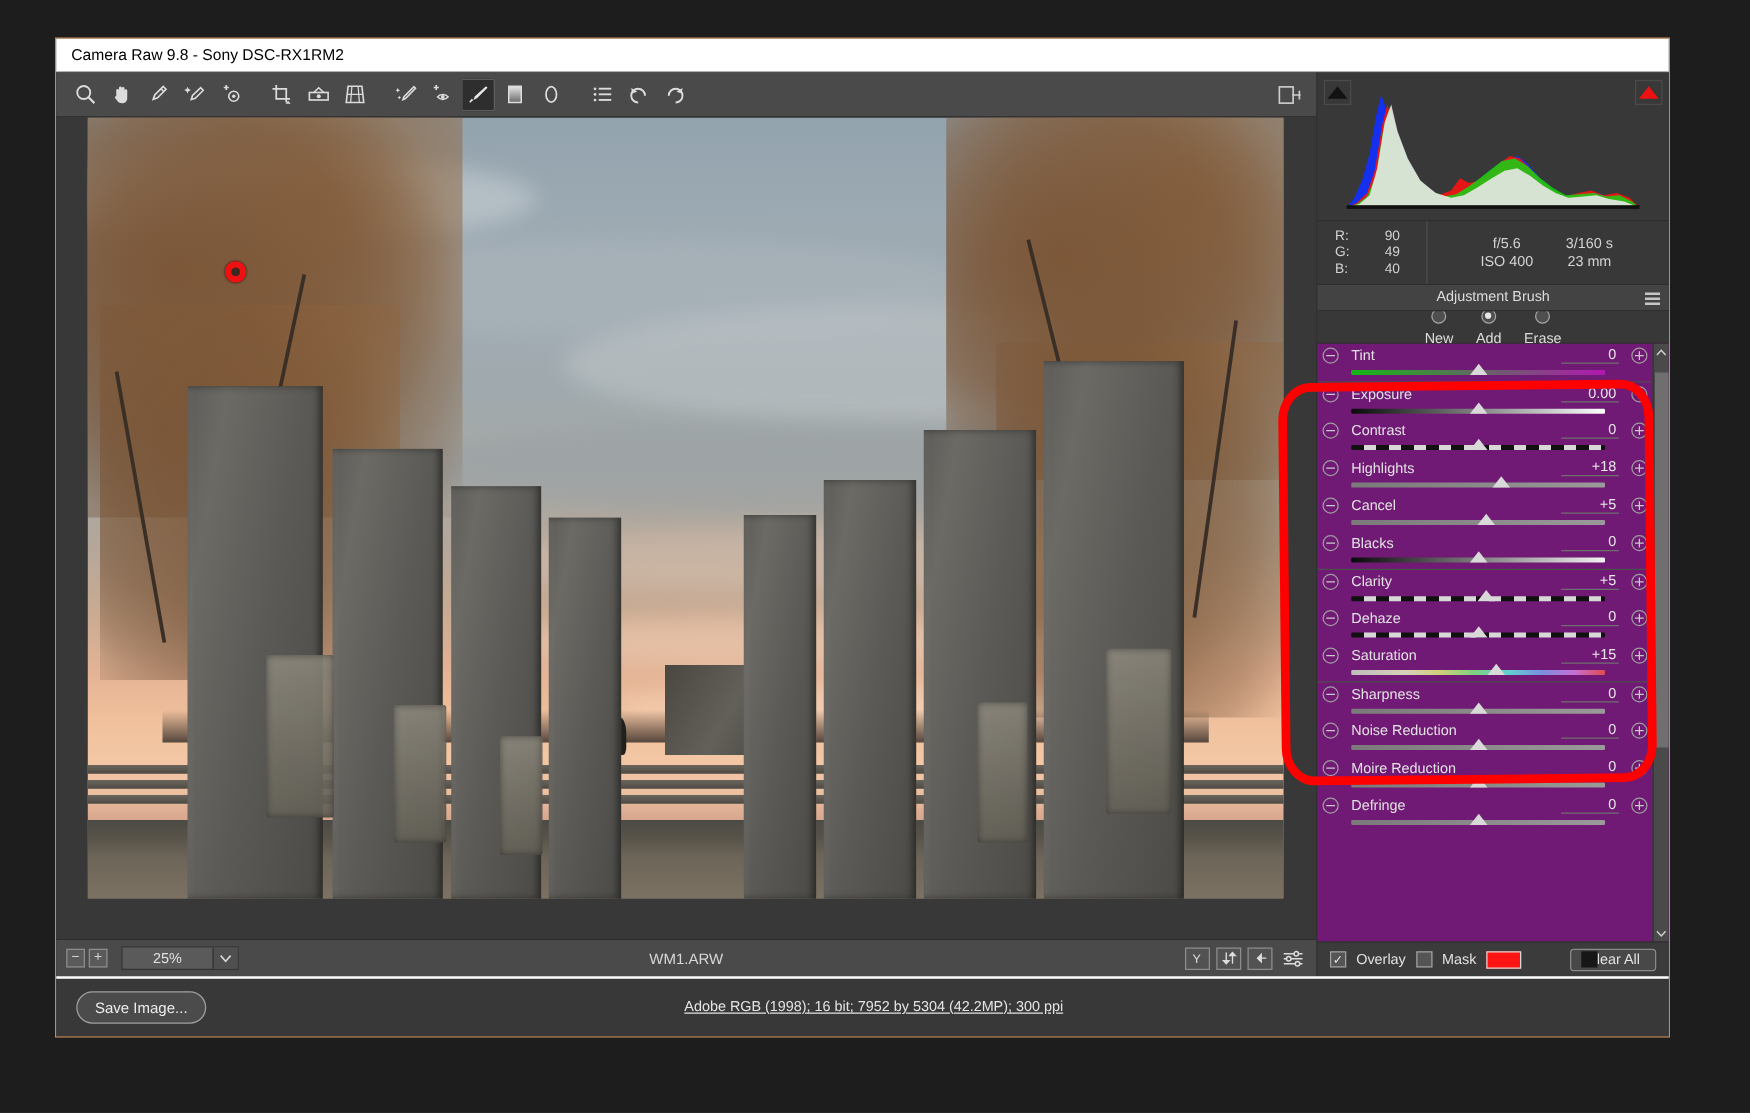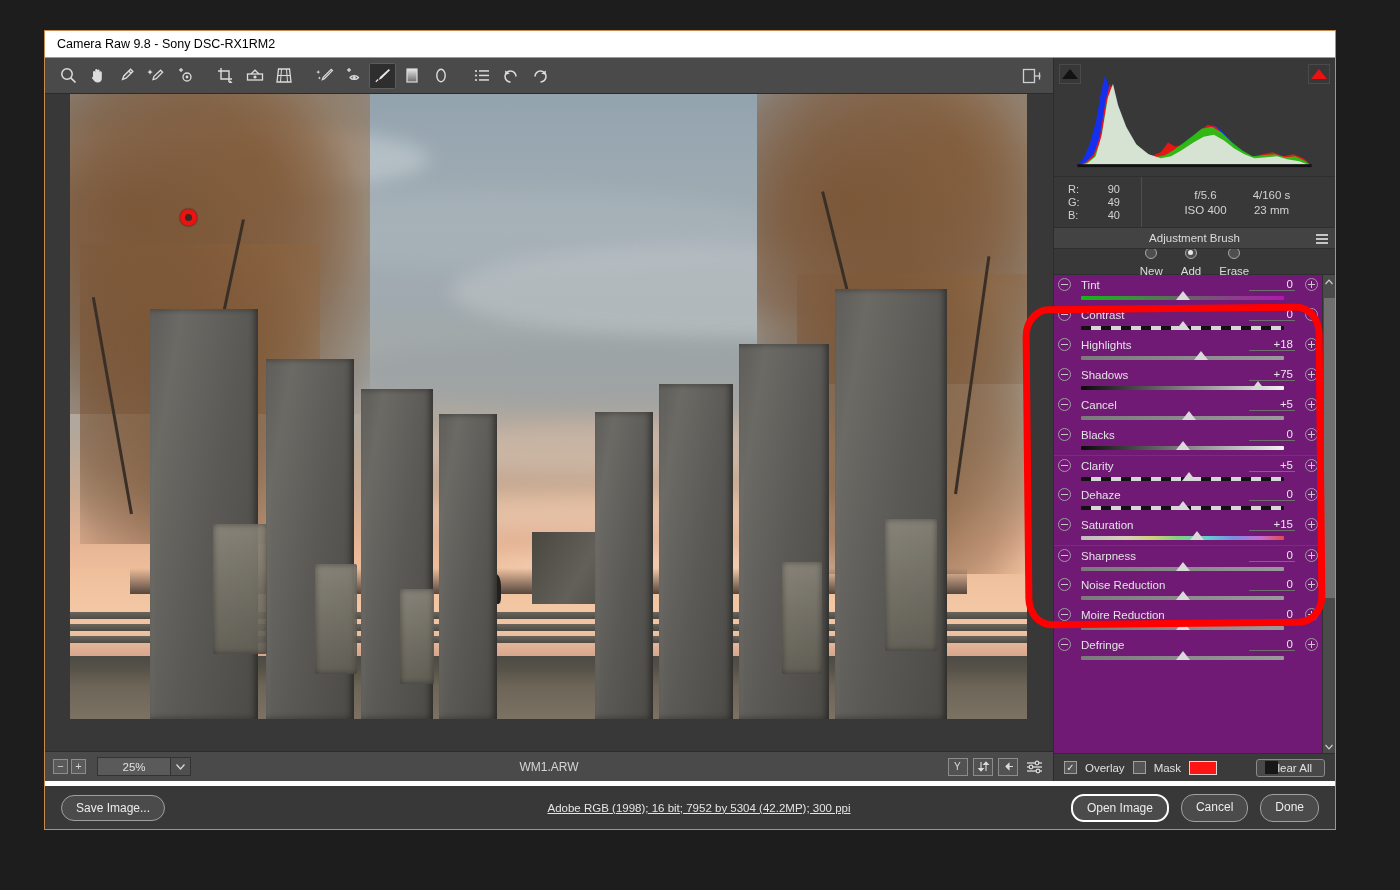--- a/index.html
+++ b/index.html
@@ -250,21 +250,21 @@
   .cblabel { color: #e0e0e0; font-size: 11.5px; }
   #maskswatch { width: 28px; height: 14px; border: 1px solid #d8d8d8; }
   #clearall {
     margin-left: auto; color: #e2e2e2; font-size: 11.5px;
     border: 1px solid #8a8a8a; border-radius: 3px; padding: 2px 12px; background: #484848;
   }
 
   
   #footer {
     height: 48px; background: #383838; display: flex; align-items: center;
-    padding: 0 16px; position: relative; flex: none; border-top: 5px solid #ffffff;
+    padding: 0 16px; position: relative; flex: none; border-top: 2px solid #ffffff;
   }
   .pillbtn {
     border: 1px solid #a0a0a0; border-radius: 13px; color: #ececec;
     font-size: 12px; padding: 5px 14px; background: #4b4b4b;
   }
   .pillbtn.primary { border: 2px solid #ffffff; }
   #workflow {
     position: absolute; left: 18px; right: 0; text-align: center;
     color: #e4e4e4; font-size: 11.5px; text-decoration: underline; pointer-events: none;
   }
@@ -576,21 +576,21 @@
               <span>49</span>
             </div>
             <div class="rgbrow">
               <b>B:</b>
               <span>40</span>
             </div>
           </div>
           <div id="expbox">
             <div class="exprow">
               <div>f/5.6</div>
-              <div>4/160 s</div>
+              <div>3/160 s</div>
             </div>
             <div class="exprow">
               <div>ISO 400</div>
               <div>23 mm</div>
             </div>
           </div>
         </div>
 
         <div id="paneltitle">
           <span>Adjustment Brush</span>
@@ -621,49 +621,49 @@
               <div class="srow">
                 <div class="slabelrow">
                   <div class="minus"></div>
                   <div class="sname">Tint</div>
                   <div class="sval">0</div>
                   <div class="plus"></div>
                 </div>
                 <div class="strack tint"></div>
                 <div class="sthumb" style="left:calc(27px + (100% - 65px) * 0.5);"></div>
               </div>
+              <div class="srow sep">
+                <div class="slabelrow">
+                  <div class="minus"></div>
+                  <div class="sname">Exposure</div>
+                  <div class="sval">0.00</div>
+                  <div class="plus"></div>
+                </div>
+                <div class="strack bw"></div>
+                <div class="sthumb" style="left:calc(27px + (100% - 65px) * 0.5);"></div>
+              </div>
               <div class="srow">
                 <div class="slabelrow">
                   <div class="minus"></div>
                   <div class="sname">Contrast</div>
                   <div class="sval">0</div>
                   <div class="plus"></div>
                 </div>
                 <div class="strack contrast"></div>
                 <div class="sthumb" style="left:calc(27px + (100% - 65px) * 0.5);"></div>
               </div>
               <div class="srow">
                 <div class="slabelrow">
                   <div class="minus"></div>
                   <div class="sname">Highlights</div>
                   <div class="sval">+18</div>
                   <div class="plus"></div>
                 </div>
                 <div class="strack plain"></div>
                 <div class="sthumb" style="left:calc(27px + (100% - 65px) * 0.59);"></div>
-              </div>
-              <div class="srow">
-                <div class="slabelrow">
-                  <div class="minus"></div>
-                  <div class="sname">Shadows</div>
-                  <div class="sval">+75</div>
-                  <div class="plus"></div>
-                </div>
-                <div class="strack shadows"></div>
-                <div class="sthumb" style="left:calc(27px + (100% - 65px) * 0.87);"></div>
               </div>
               <div class="srow">
                 <div class="slabelrow">
                   <div class="minus"></div>
                   <div class="sname">Cancel</div>
                   <div class="sval">+5</div>
                   <div class="plus"></div>
                 </div>
                 <div class="strack plain"></div>
                 <div class="sthumb" style="left:calc(27px + (100% - 65px) * 0.53);"></div>
@@ -773,24 +773,19 @@
           <span class="cblabel">Mask</span>
           <div id="maskswatch" style="background: rgb(255, 20, 20);"></div>
           <div id="clearall">Clear All</div>
         </div>
       </div>
     </div>
 
     <div id="footer">
       <div class="pillbtn">Save Image...</div>
       <div id="workflow">Adobe RGB (1998); 16 bit; 7952 by 5304 (42.2MP); 300 ppi</div>
-      <div id="footerright">
-        <div class="pillbtn primary">Open Image</div>
-        <div class="pillbtn">Cancel</div>
-        <div class="pillbtn">Done</div>
-      </div>
     </div>
 
     <div id="corner"></div>
   </div>
 
   <div id="annot" style="border-color: rgb(255, 0, 0);"></div>
 </div>
 
 </body></html>

